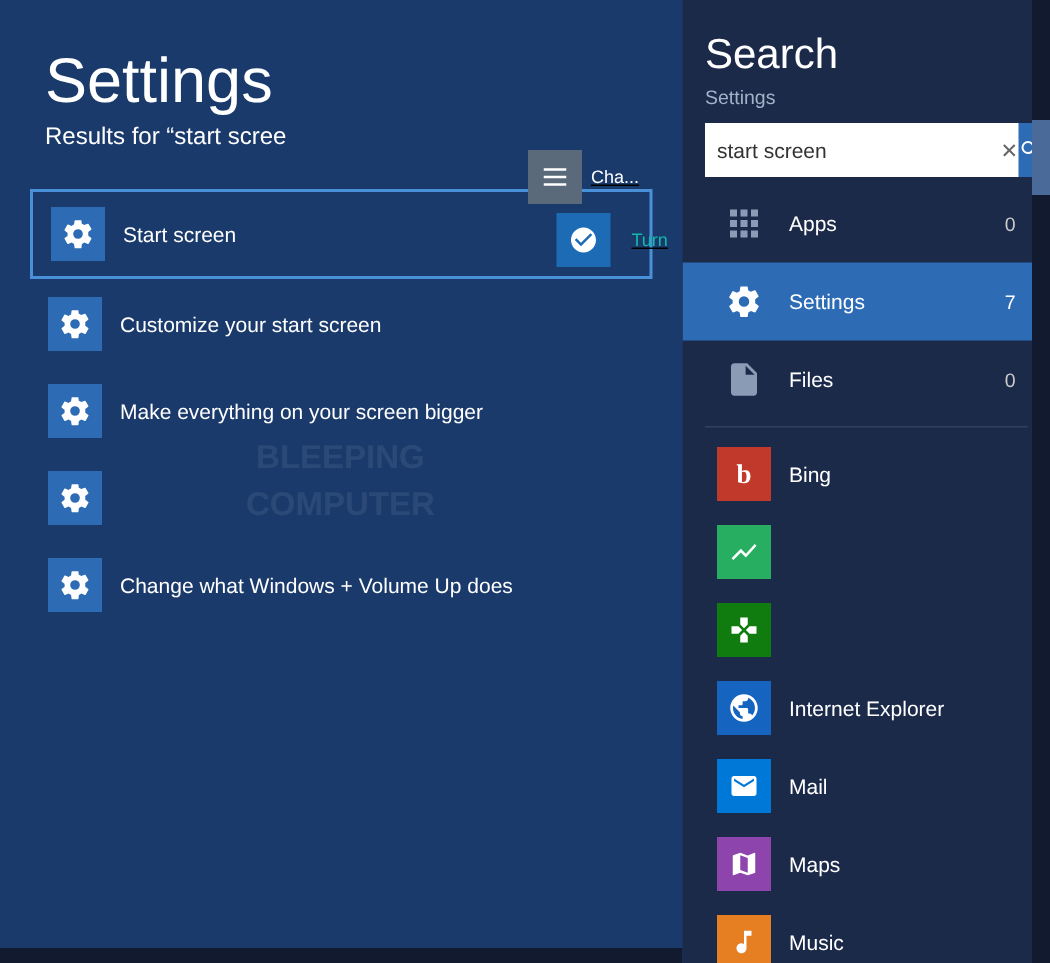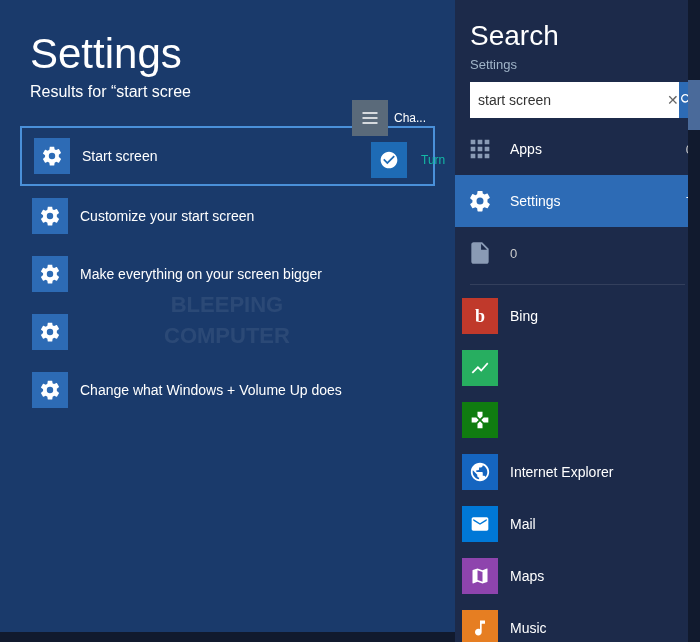--- a/index.html
+++ b/index.html
@@ -159,21 +159,21 @@
 
     
     .category-list {
       flex: 1;
       overflow-y: hidden;
     }
 
     .category-item {
       display: flex;
       align-items: center;
-      padding: 8px 7px;
+      padding: 8px 23px;
       cursor: pointer;
       color: white;
       gap: 12px;
       position: relative;
     }
 
     .category-item.active {
       background: #2d6bb5;
     }
 
@@ -294,21 +294,21 @@
   </div>
 
   <div class="watermark">
     <div>BLEEPING</div>
     <div>COMPUTER</div>
   </div>
 
   <div class="bottom-scrollbar"></div>
 </div>
 
-<div style="position:absolute; left:352px; top:100px; width:85px;">
+<div style="position:absolute; left:352px; top:100px; width:85px;text-decoration:underline;">
   <div style="display:flex;align-items:center;gap:6px;margin-bottom:6px;color:white;">
     <div style="width:36px;height:36px;background:#5a6a7a;display:flex;align-items:center;justify-content:center;flex-shrink:0;">
       <svg width="20" height="20" viewBox="0 0 24 24" fill="white">
         <path d="M3 5h18v2H3V5zm0 6h18v2H3v-2zm0 6h18v2H3v-2z"></path>
       </svg>
     </div>
     <span style="font-size:12px;font-weight:300;">Cha...</span>
   </div>
   <div style="display:flex;align-items:center;gap:14px;margin-bottom:6px;color:#14b8a6;margin-left:19px;">
     <div style="width:36px;height:36px;background:#1e6bb5;display:flex;align-items:center;justify-content:center;flex-shrink:0;">
@@ -356,20 +356,21 @@
       <span class="category-label">Settings</span>
       <span class="category-count">7</span>
     </div>
 
     <div class="category-item">
       <div class="category-icon">
         <svg width="26" height="26" viewBox="0 0 24 24" fill="#8a9bb5">
           <path d="M14 2H6c-1.1 0-2 .9-2 2v16c0 1.1.9 2 2 2h12c1.1 0 2-.9 2-2V8l-6-6zm-1 7V3.5L18.5 9H13z"></path>
         </svg>
       </div>
+      <span class="category-label">Files</span>
       <span class="category-count">0</span>
     </div>
 
     <div class="divider"></div>
 
     <div class="category-item">
       <div class="category-icon">
         <div style="width:36px;height:36px;background:#c0392b;display:flex;align-items:center;justify-content:center;border-radius:0;">
           <span style="color:white;font-size:18px;font-weight:bold;font-family:serif;">b</span>
         </div>

